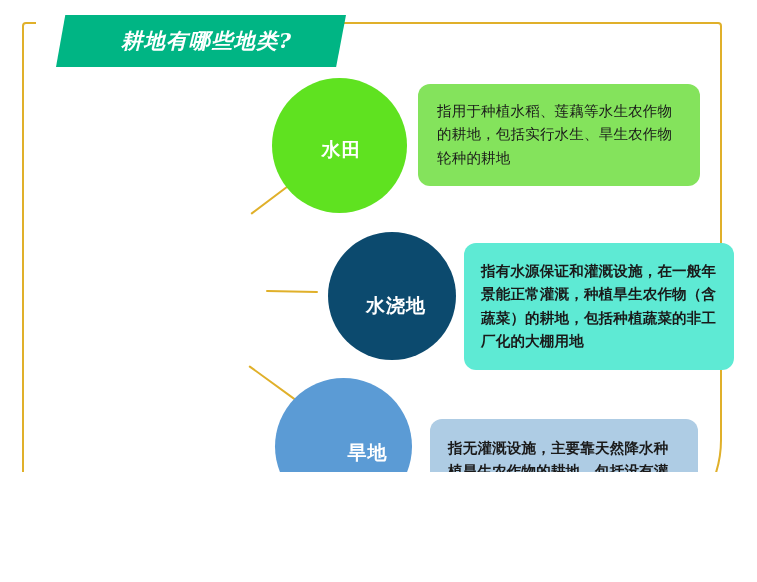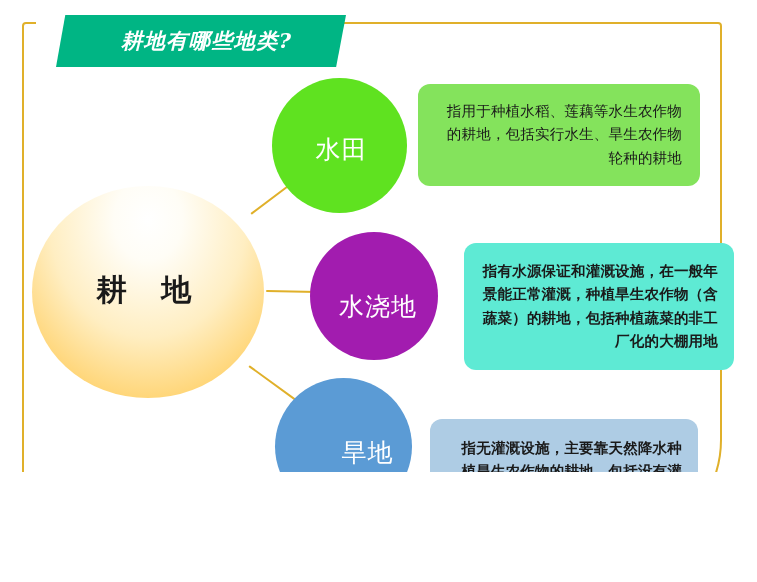--- a/index.html
+++ b/index.html
@@ -93,26 +93,26 @@
   }
 
   
   .node {
     position: absolute;
     border-radius: 50%;
     display: flex;
     align-items: center;
     justify-content: center;
     color: #ffffff;
-    font-size: 25px;
-    font-weight: normal;
+    font-size: 19px;
+    font-weight: bold;
     letter-spacing: 1px;
   }
   .node-paddy  { left: 272px; top: 78px;  width: 135px; height: 135px; background: #5FE220; }
-  .node-irrig  { left: 310px; top: 232px; width: 128px; height: 128px; background: #a21caf; text-align: right; }
+  .node-irrig  { left: 328px; top: 232px; width: 128px; height: 128px; background: #0c4a6e; text-align: right; }
   .node-dry    { left: 275px; top: 378px; width: 137px; height: 137px; background: #5B9BD5; }
 
   .node-paddy .node-label { transform: translate(2px, 4px); }
   .node-irrig .node-label { transform: translate(4px, 10px); }
   .node-dry   .node-label { transform: translate(0px, 6px); margin-left: 48px; }
 
   
   .connector {
     position: absolute;
     background: #E0B02A;
@@ -131,21 +131,20 @@
     box-sizing: border-box;
     display: flex;
     align-items: center;
   }
   .descbox p {
     margin: 0;
     color: #1a1a1a;
     font-size: 14.5px;
     line-height: 1.62;
     letter-spacing: 0.2px;
-    text-align: right;
   }
 
   .desc-paddy {
     left: 418px; top: 84px; width: 282px; height: 102px;
     background: #84E35C;
     padding: 10px 18px 10px 19px;
   }
   .desc-irrig {
     left: 464px; top: 243px; width: 270px; height: 127px;
     background: #5eead4;
@@ -164,23 +163,20 @@
 
 <div id="stage">
 
   <div class="frame"></div>
   <div class="frame-notch"></div>
 
   <div class="banner">
     <span class="banner-text">耕地有哪些地类?</span>
   </div>
 
-  <div class="hub">
-    <span class="hub-text">耕 地</span>
-  </div>
 
   <div class="connector conn-1"></div>
   <div class="connector conn-2"></div>
   <div class="connector conn-3"></div>
 
   <div class="node node-paddy">
     <span class="node-label">水田</span>
   </div>
 
   <div class="node node-irrig">

